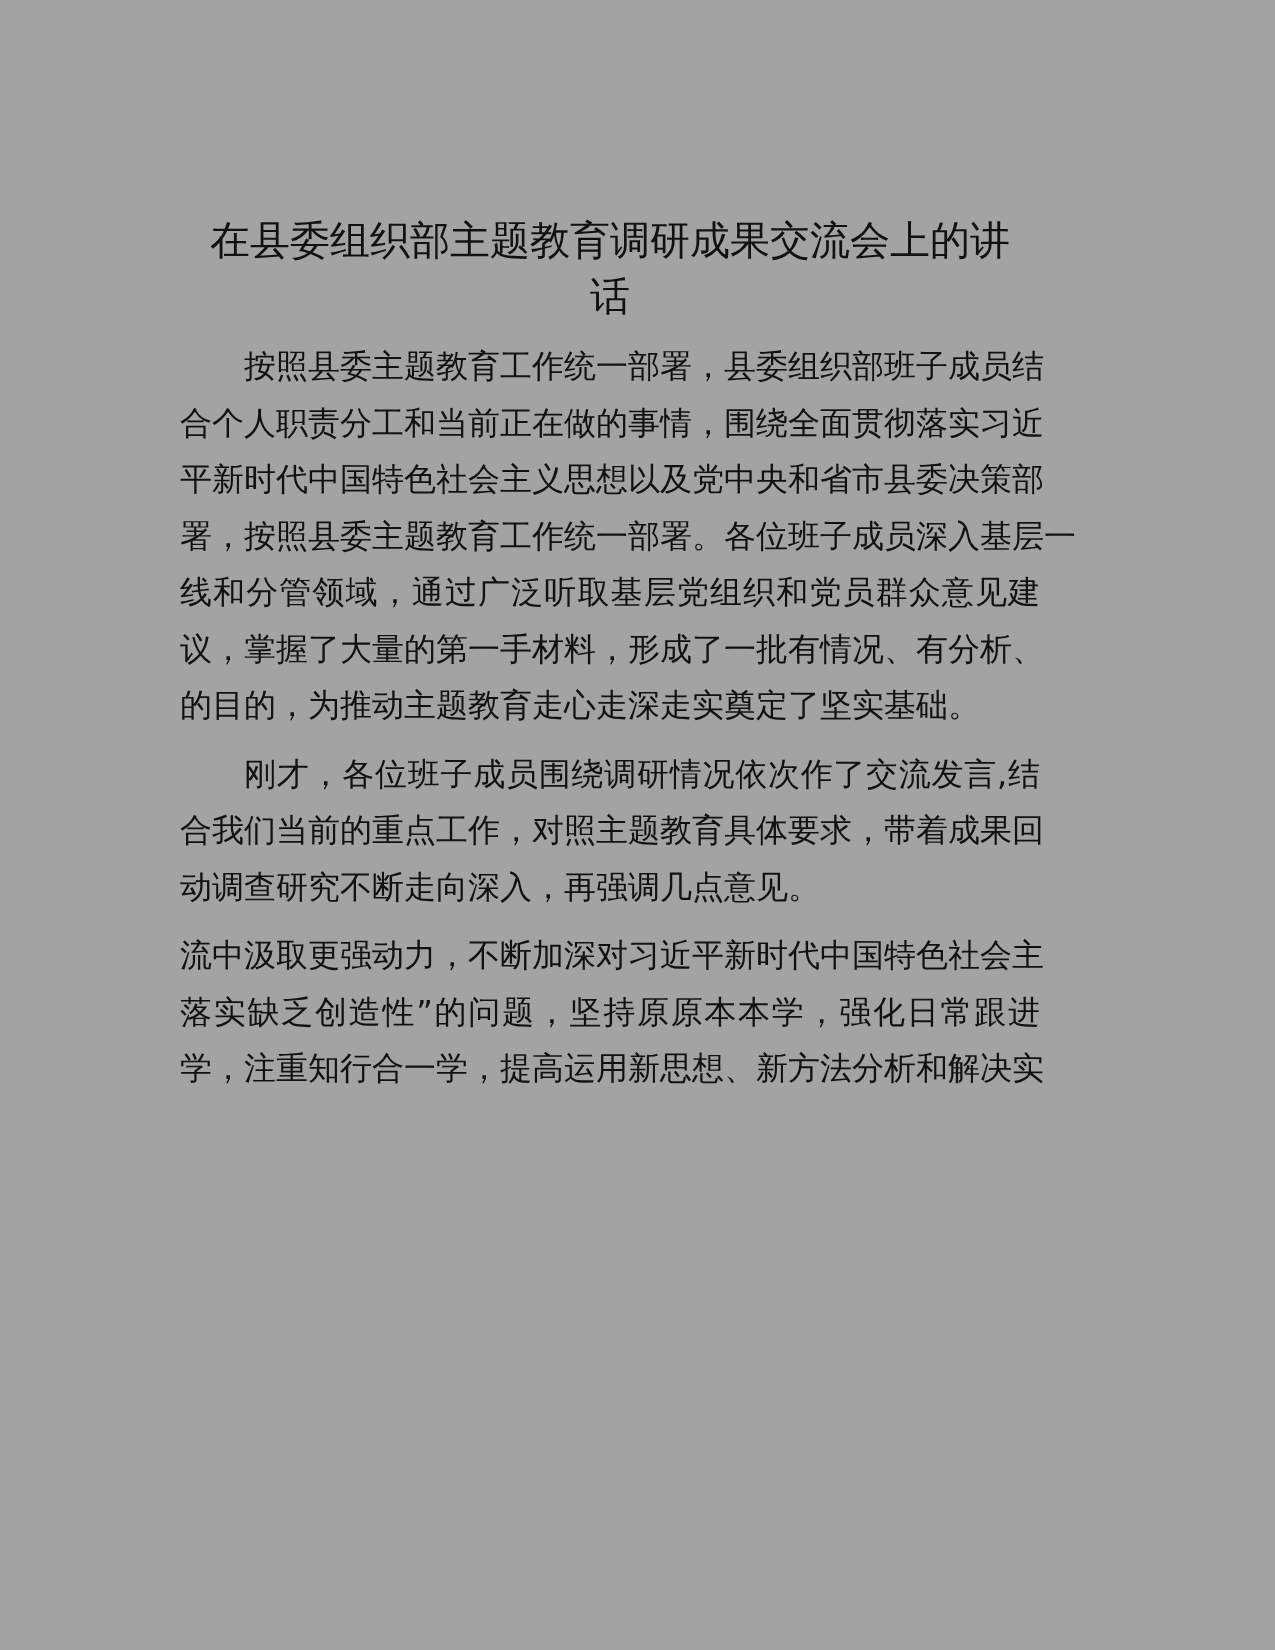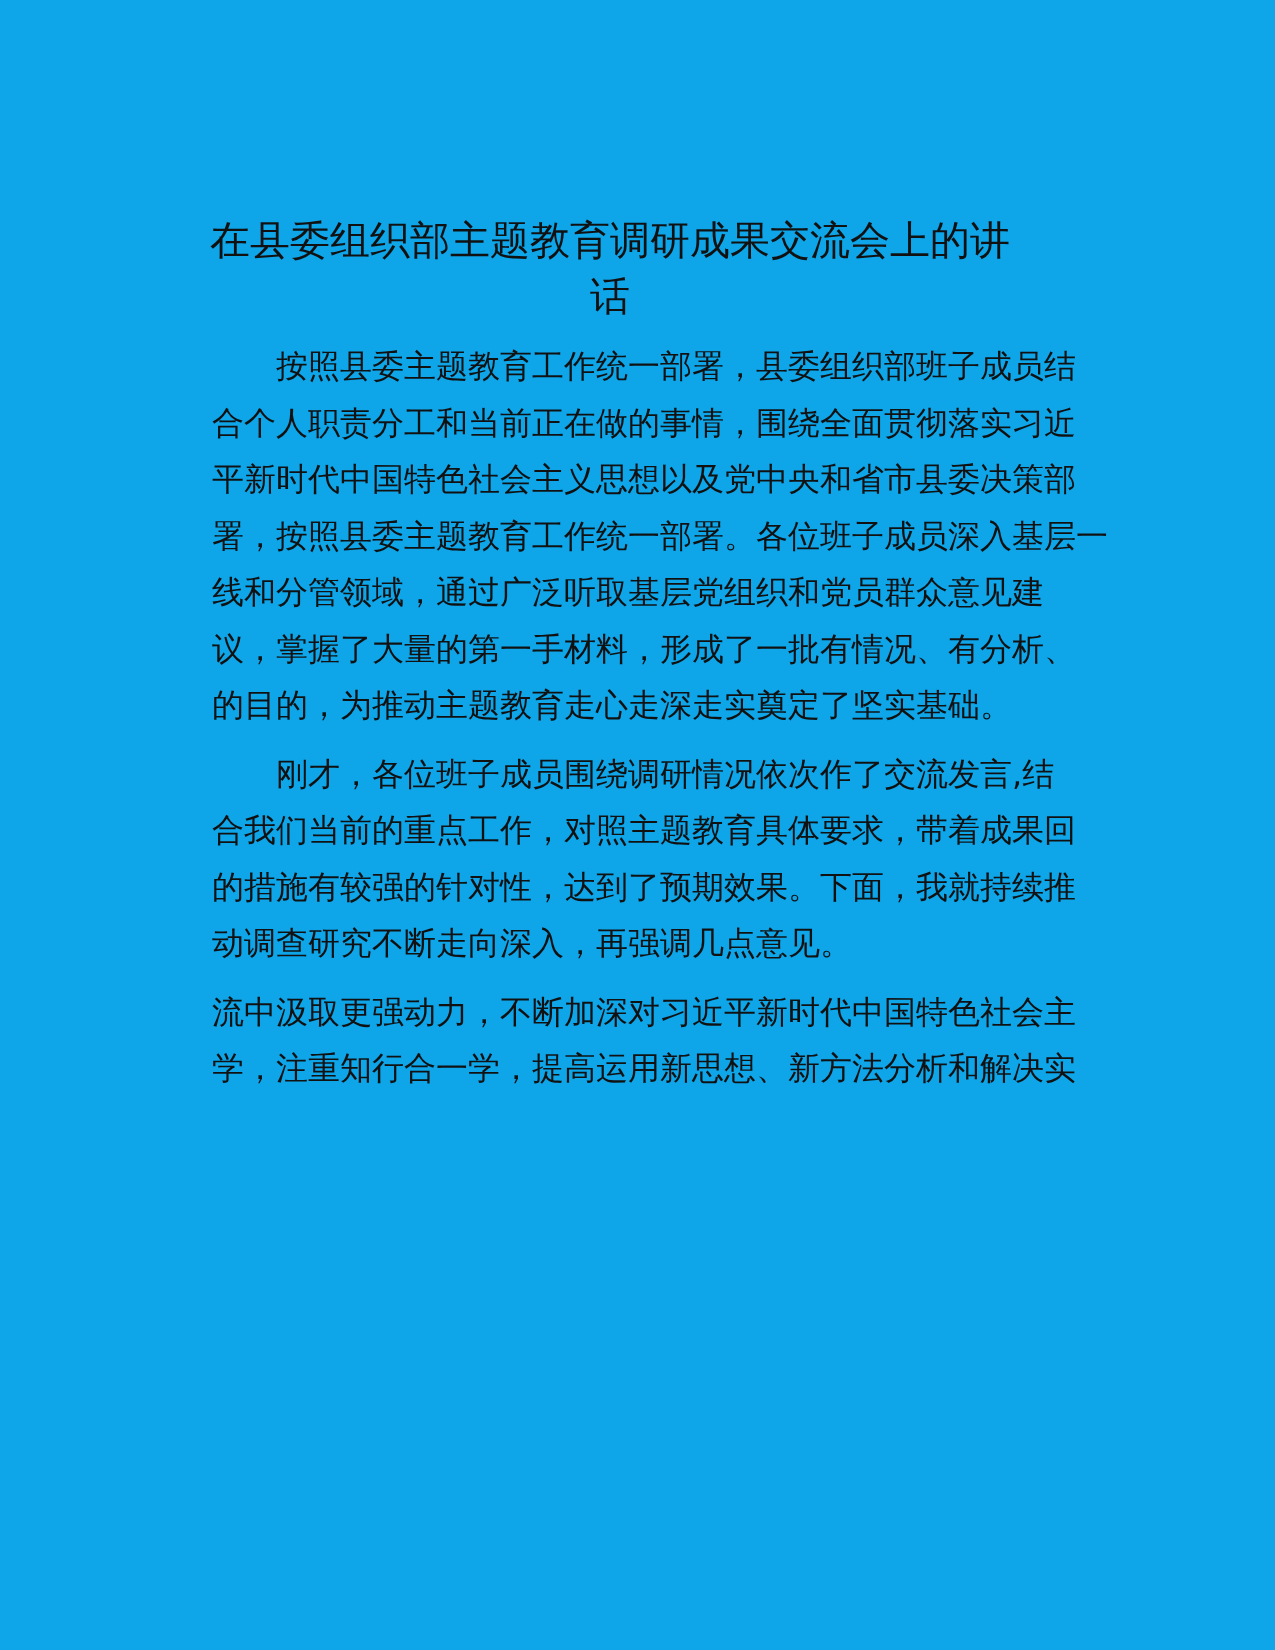--- a/index.html
+++ b/index.html
@@ -1,22 +1,22 @@
 <!DOCTYPE html>
 <html><head>
 <meta charset="utf-8">
 <style>
   html, body { margin: 0; padding: 0; background: #ffffff; }
   body { width: 1275px; height: 1650px; position: relative; overflow: hidden;
          font-family: "DejaVu Sans", "Liberation Sans", sans-serif; color: #111111; }
-  .page { position: absolute; left: 0; top: 0; width: 1275px; height: 1650px; background: #0ea5e9; }
+  .page { position: absolute; left: 0; top: 0; width: 1275px; height: 1650px; background: #a3a3a3; }
   .title { position: absolute; left: 180px; width: 860px; top: 212px; text-align: center;
            font-size: 40px; line-height: 56px; font-weight: normal; letter-spacing: 0px; }
   .body-text { position: absolute; left: 180px; width: 860px; top: 338px; }
-  .line { font-size: 32px; line-height: 56.5px; height: 56.5px; white-space: nowrap; text-align: justify; text-align-last: justify; margin-left: 32px; }
+  .line { font-size: 32px; line-height: 56.5px; height: 56.5px; white-space: nowrap; text-align: justify; text-align-last: justify; }
   .line.last { text-align-last: left; }
   .indent { padding-left: 64px; }
   .para-gap { height: 12px; }
 </style>
 </head>
 <body>
 
 <div class="page">
   <div class="title">
     <div>在县委组织部主题教育调研成果交流会上的讲</div>
@@ -30,22 +30,22 @@
       <div class="line">平新时代中国特色社会主义思想以及党中央和省市县委决策部</div>
       <div class="line">署，按照县委主题教育工作统一部署。各位班子成员深入基层一</div>
       <div class="line">线和分管领域，通过广泛听取基层党组织和党员群众意见建</div>
       <div class="line">议，掌握了大量的第一手材料，形成了一批有情况、有分析、</div>
       <div class="line last">的目的，为推动主题教育走心走深走实奠定了坚实基础。</div>
     </div>
     <div class="para-gap"></div>
     <div>
       <div class="line indent">刚才，各位班子成员围绕调研情况依次作了交流发言,结</div>
       <div class="line">合我们当前的重点工作，对照主题教育具体要求，带着成果回</div>
-      <div class="line">的措施有较强的针对性，达到了预期效果。下面，我就持续推</div>
       <div class="line last">动调查研究不断走向深入，再强调几点意见。</div>
     </div>
     <div class="para-gap"></div>
     <div>
       <div class="line">流中汲取更强动力，不断加深对习近平新时代中国特色社会主</div>
+      <div class="line">落实缺乏创造性”的问题，坚持原原本本学，强化日常跟进</div>
       <div class="line">学，注重知行合一学，提高运用新思想、新方法分析和解决实</div>
     </div>
   </div>
 </div>
 
 </body></html>

